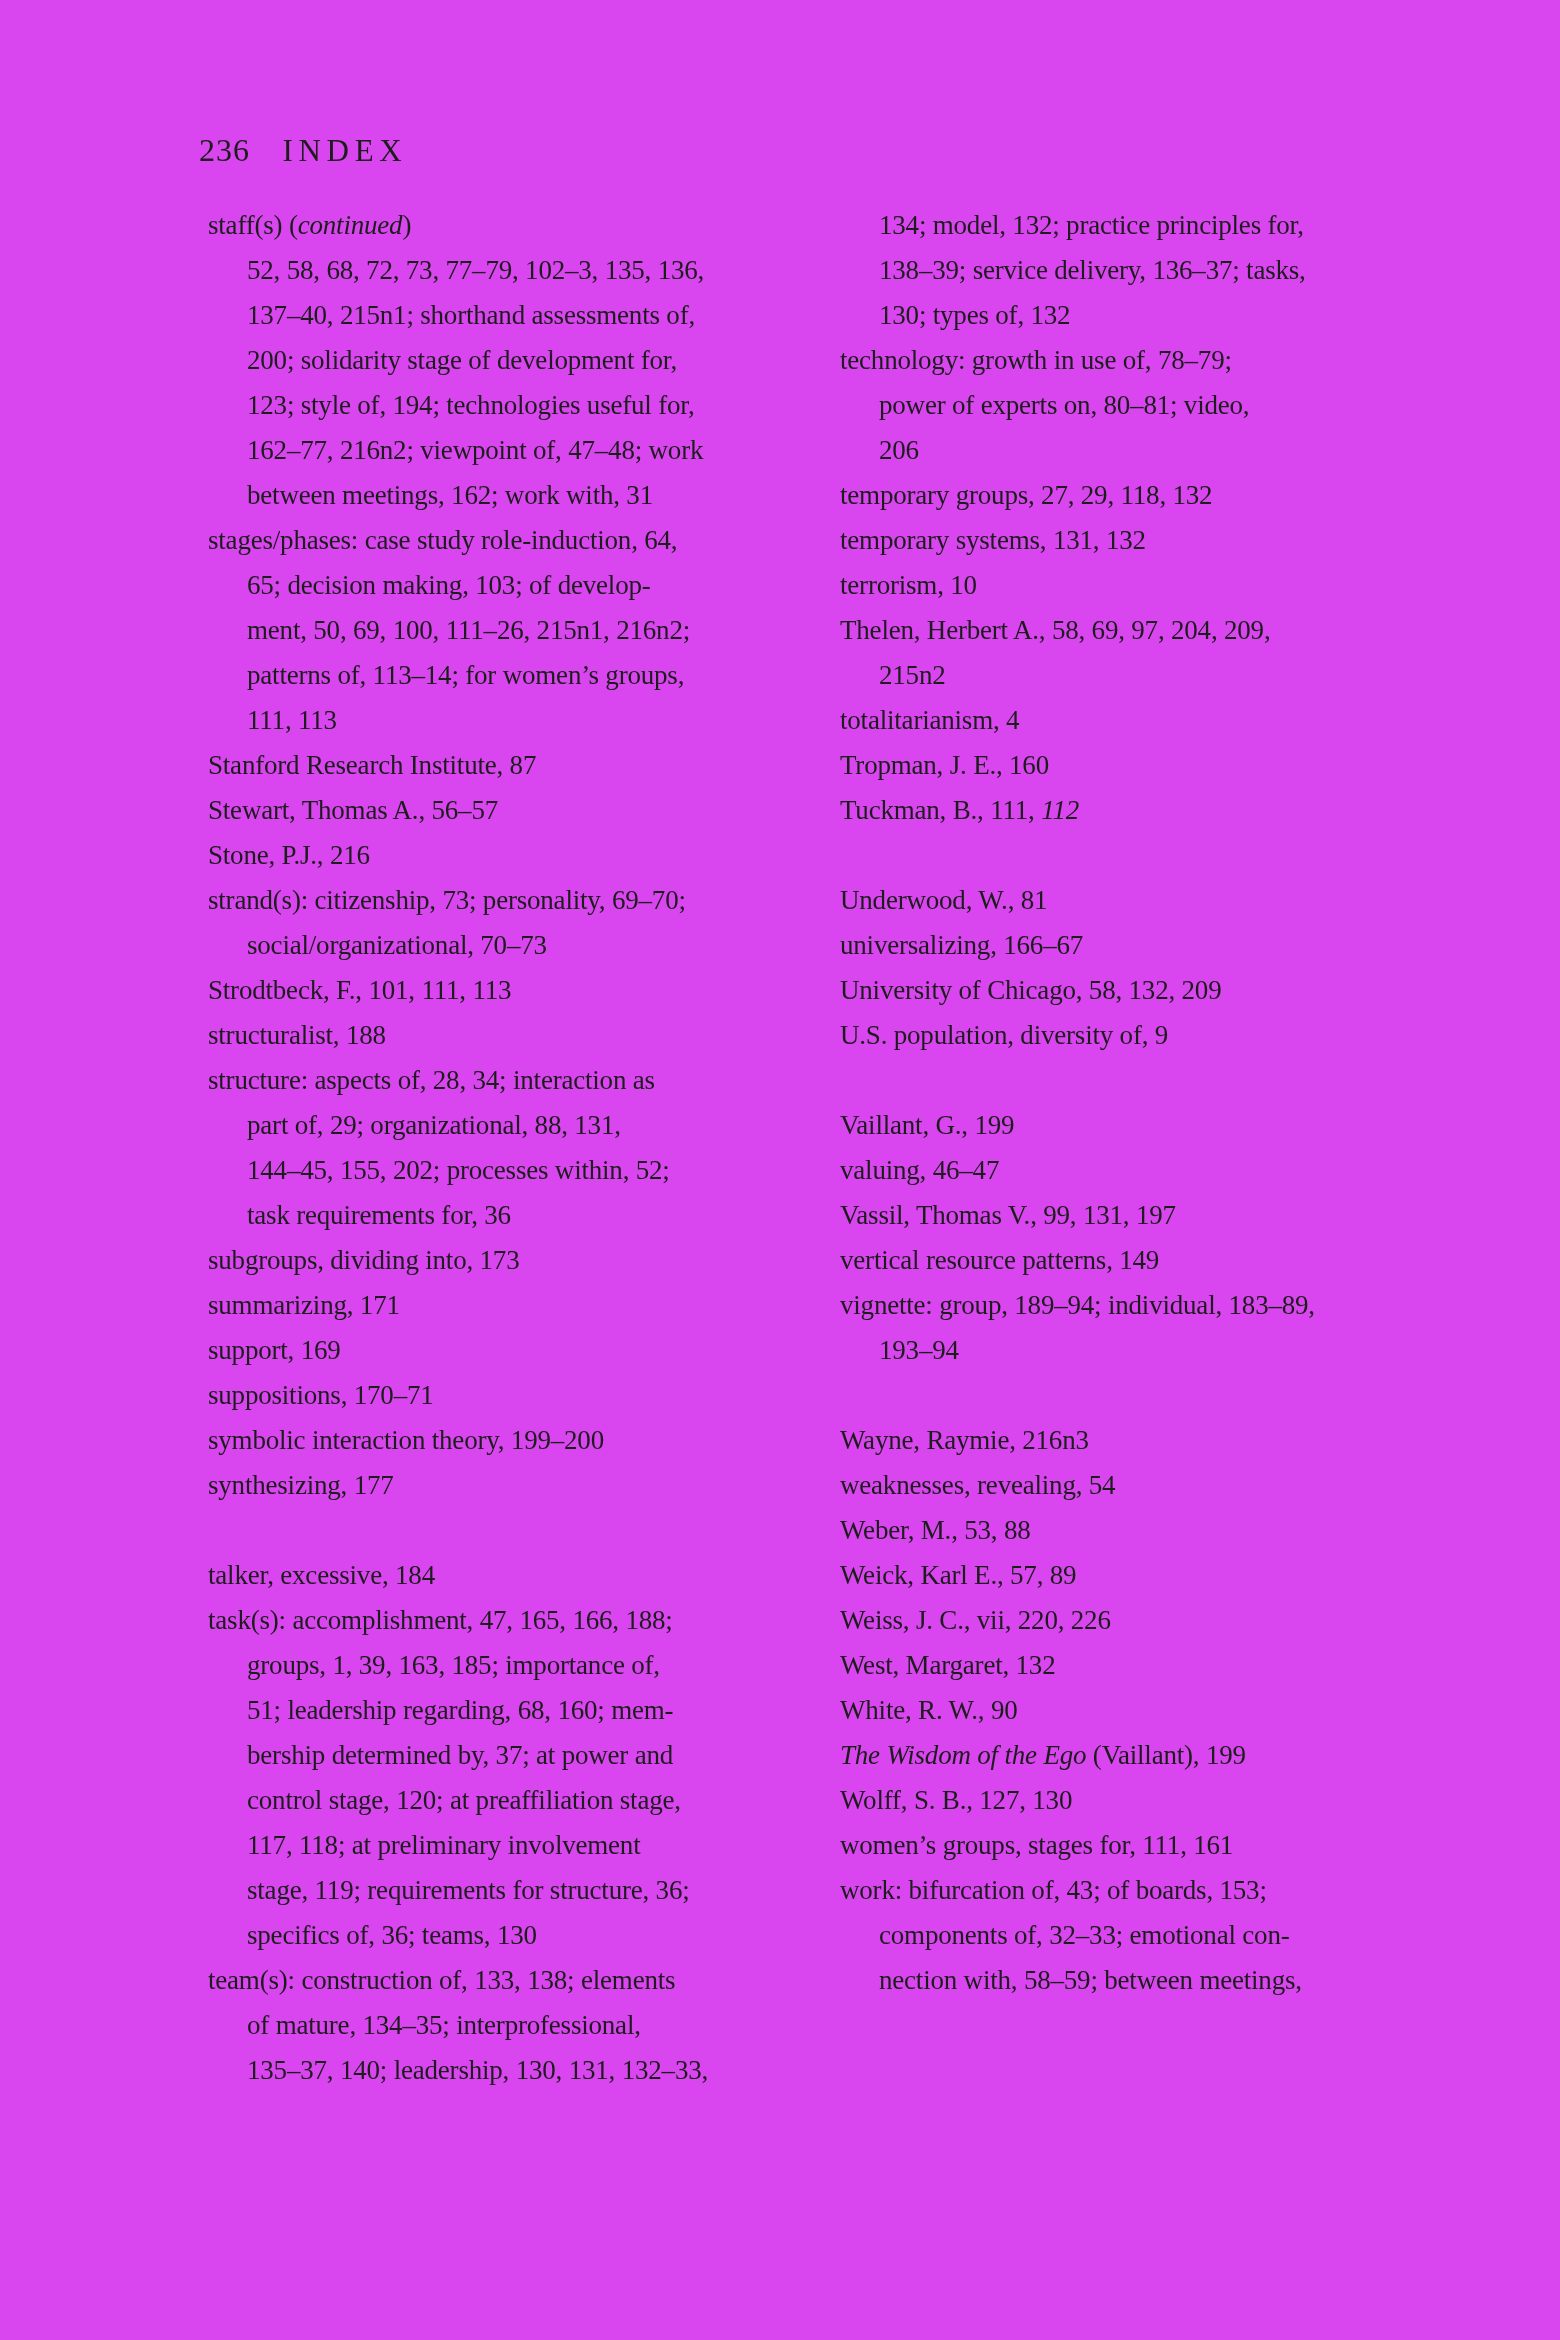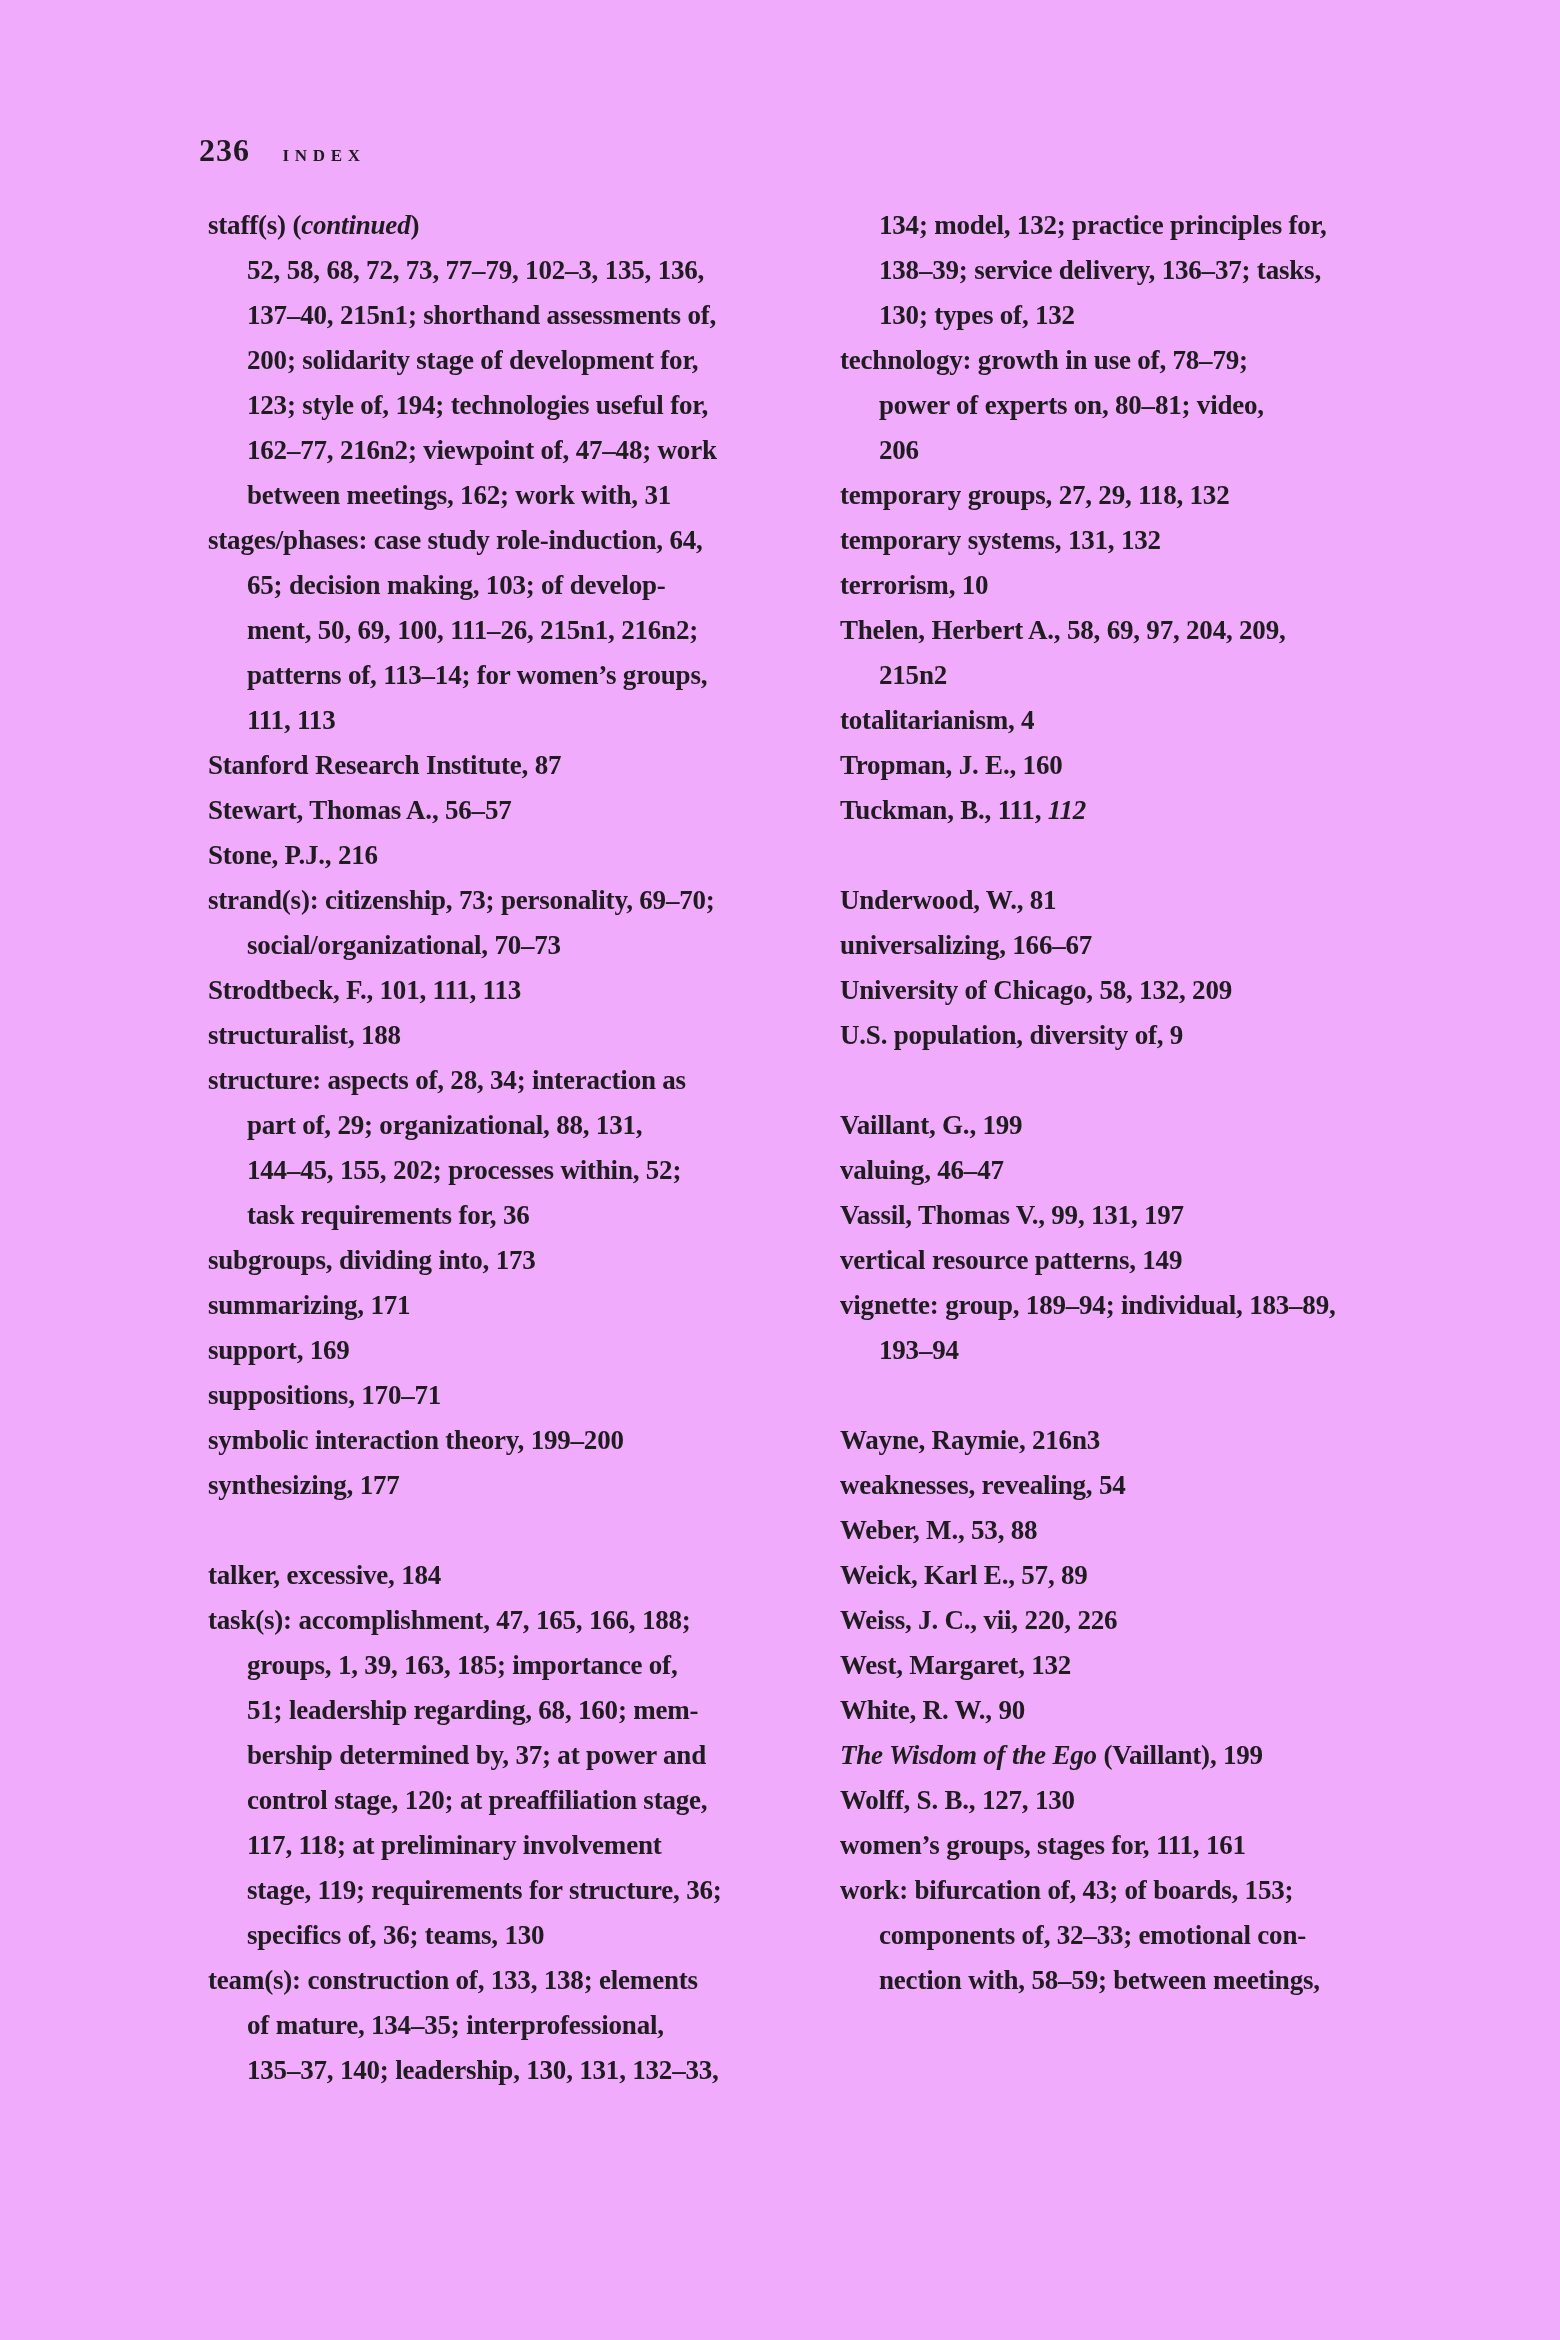--- a/index.html
+++ b/index.html
@@ -4,40 +4,39 @@
 <style>
   html, body {
     margin: 0;
     padding: 0;
     background: #e8e8e8;
   }
   .page {
     position: relative;
     width: 1561px;
     height: 2341px;
-    background: #f0abfc;
+    background: #d946ef;
     font-family: "Liberation Serif", "DejaVu Serif", serif;
     color: #1d1d1d;
     overflow: hidden;
-    font-weight: bold;
   }
   .running-head {
     position: absolute;
     left: 199px;
     top: 132px;
     display: flex;
     align-items: baseline;
     gap: 32.5px;
   }
   .page-number {
     font-size: 32px;
     letter-spacing: 1px;
   }
   .header-label {
-    font-size: 17px;
+    font-size: 31px;
     letter-spacing: 5.7px;
   }
   .col {
     position: absolute;
     top: 203px;
     width: 631px;
     font-size: 27px;
     line-height: 45px;
     letter-spacing: -0.2px;
   }

